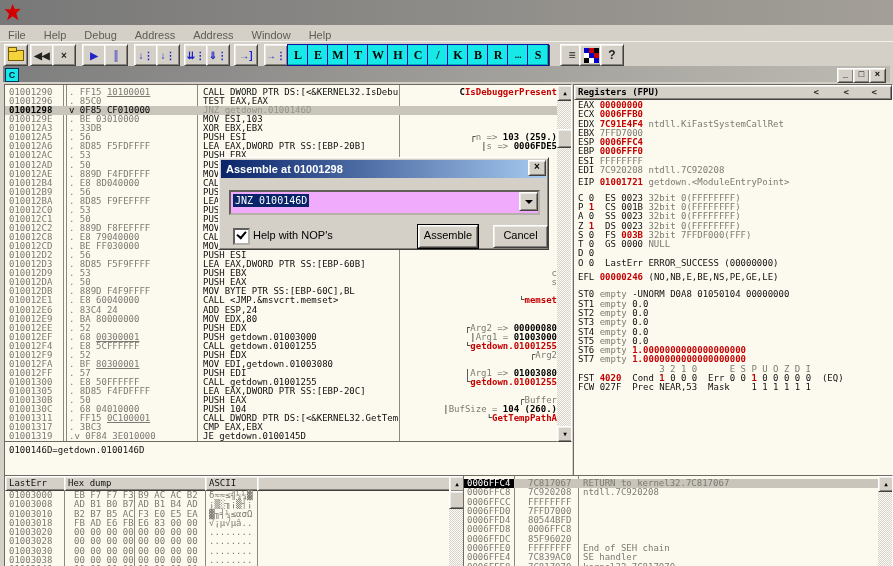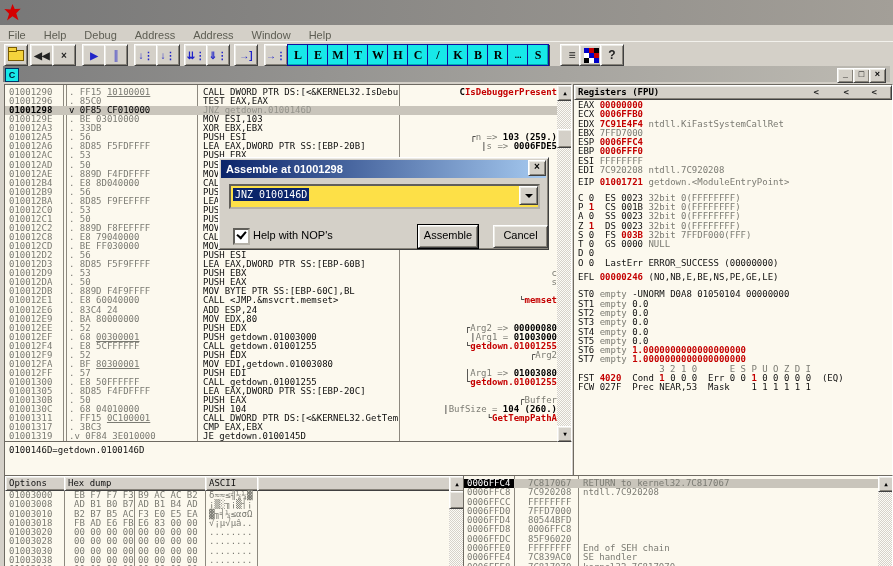--- a/index.html
+++ b/index.html
@@ -89,21 +89,21 @@
   .st-v{position:absolute;left:64px;}
   .st-c{position:absolute;left:119px;}
   
   #dialog{position:absolute;left:218px;top:157px;width:329px;height:91px;z-index:10;
           background:var(--chrome,#D4D0C8);border:1px solid;border-color:#fff #404040 #404040 #fff;
           box-shadow:inset 1px 1px 0 #ecebe5, inset -1px -1px 0 #87837a;}
   #dlg-title{position:absolute;left:2px;top:2px;right:2px;height:18px;
              background:linear-gradient(90deg,var(--navy,#0a246a),#a6caf0);
              color:#fff;font-weight:bold;font-size:11px;line-height:18px;padding-left:5px;}
   #dlg-close{position:absolute;right:2px;top:2px;width:16px;height:14px;font:bold 10px/12px "Liberation Sans",sans-serif;text-align:center;}
-  #dlg-combo{position:absolute;left:10px;top:26px;width:307px;height:21px;background:#fde047;
+  #dlg-combo{position:absolute;left:10px;top:32px;width:307px;height:21px;background:#f0abfc;
              border:2px inset #b5b1a8;}
   #dlg-combo-text{position:absolute;left:2px;top:2px;height:13px;line-height:13px;
                   font-family:"DejaVu Sans Mono",monospace;font-size:10px;
                   background:var(--navy,#0a246a);color:#fff;padding:0 2px;}
   #dlg-combo-btn{position:absolute;right:0;top:0;width:17px;height:17px;}
   .arr-down{width:0;height:0;border:4px solid transparent;border-top:4px solid #000;margin:7px auto 0;}
   #dlg-check{position:absolute;left:14px;top:70px;width:13px;height:13px;background:#fff;
              border:2px inset #b5b1a8;}
   #dlg-check .mark{position:absolute;left:2px;top:1px;width:7px;height:4px;
                    border-left:2px solid #000;border-bottom:2px solid #000;transform:rotate(-50deg);}
@@ -220,21 +220,21 @@
     <span class="reg-arrow" style="right:42px;">&lt;</span>
     <span class="reg-arrow" style="right:14px;">&lt;</span>
   </div>
   <div id="regbody"><div class="rgroup" style="margin-top: 0px;"><div class="rline"><span class="tk">EAX </span><span class="tr">00000000</span></div><div class="rline"><span class="tk">ECX </span><span class="tr">0006FFB0</span></div><div class="rline"><span class="tk">EDX </span><span class="tr">7C91E4F4</span><span class="tk"> </span><span class="tg">ntdll.KiFastSystemCallRet</span></div><div class="rline"><span class="tk">EBX </span><span class="tg">7FFD7000</span></div><div class="rline"><span class="tk">ESP </span><span class="tr">0006FFC4</span></div><div class="rline"><span class="tk">EBP </span><span class="tr">0006FFF0</span></div><div class="rline"><span class="tk">ESI </span><span class="tg">FFFFFFFF</span></div><div class="rline"><span class="tk">EDI </span><span class="tg">7C920208</span><span class="tk"> </span><span class="tg">ntdll.7C920208</span></div></div><div class="rgroup" style="margin-top: 3px;"><div class="rline"><span class="tk">EIP </span><span class="tr">01001721</span><span class="tk"> </span><span class="tg">getdown.&lt;ModuleEntryPoint&gt;</span></div></div><div class="rgroup" style="margin-top: 6px;"><div class="rline"><span class="tk">C 0  ES 0023 </span><span class="tg">32bit 0(FFFFFFFF)</span></div><div class="rline"><span class="tk">P </span><span class="tr">1</span><span class="tk">  CS 001B </span><span class="tg">32bit 0(FFFFFFFF)</span></div><div class="rline"><span class="tk">A 0  SS 0023 </span><span class="tg">32bit 0(FFFFFFFF)</span></div><div class="rline"><span class="tk">Z </span><span class="tr">1</span><span class="tk">  DS 0023 </span><span class="tg">32bit 0(FFFFFFFF)</span></div><div class="rline"><span class="tk">S 0  FS </span><span class="tr">003B</span><span class="tk"> </span><span class="tg">32bit 7FFDF000(FFF)</span></div><div class="rline"><span class="tk">T 0  GS 0000 </span><span class="tg">NULL</span></div><div class="rline"><span class="tk">D 0</span></div><div class="rline"><span class="tk">O 0  LastErr ERROR_SUCCESS (00000000)</span></div></div><div class="rgroup" style="margin-top: 5px;"><div class="rline"><span class="tk">EFL </span><span class="tr">00000246</span><span class="tk"> (NO,NB,E,BE,NS,PE,GE,LE)</span></div></div><div class="rgroup" style="margin-top: 8px;"><div class="rline"><span class="tk">ST0 </span><span class="tg">empty </span><span class="tk">-UNORM D0A8 01050104 00000000</span></div><div class="rline"><span class="tk">ST1 </span><span class="tg">empty </span><span class="tk">0.0</span></div><div class="rline"><span class="tk">ST2 </span><span class="tg">empty </span><span class="tk">0.0</span></div><div class="rline"><span class="tk">ST3 </span><span class="tg">empty </span><span class="tk">0.0</span></div><div class="rline"><span class="tk">ST4 </span><span class="tg">empty </span><span class="tk">0.0</span></div><div class="rline"><span class="tk">ST5 </span><span class="tg">empty </span><span class="tk">0.0</span></div><div class="rline"><span class="tk">ST6 </span><span class="tg">empty </span><span class="tr">1.0000000000000000000</span></div><div class="rline"><span class="tk">ST7 </span><span class="tg">empty </span><span class="tr">1.0000000000000000000</span></div></div><div class="rgroup" style="margin-top: 0px;"><div class="rline"><span class="tg">               3 2 1 0      E S P U O Z D I</span></div><div class="rline"><span class="tk">FST </span><span class="tr">4020</span><span class="tk">  Cond </span><span class="tr">1</span><span class="tk"> 0 0 0  Err 0 0 </span><span class="tr">1</span><span class="tk"> 0 0 0 0 0  (EQ)</span></div><div class="rline"><span class="tk">FCW 027F  Prec NEAR,53  Mask    1 1 1 1 1 1</span></div></div></div>
 </div>
 
 <div id="dump" class="pane m">
   <div class="vdiv" style="left:59px"></div><div class="vdiv" style="left:129px"></div>
   <div class="vdiv" style="left:200px"></div><div class="vdiv" style="left:252px"></div>
   <div class="grid-hdr" style="right:14px;">
-    <div class="hcell raised" style="left:0;width:59px;">Options</div>
+    <div class="hcell raised" style="left:0;width:59px;">LastErr</div>
     <div class="hcell raised" style="left:59px;width:141px;">Hex dump</div>
     <div class="hcell raised" style="left:200px;width:52px;">ASCII</div>
     <div class="hcell raised" style="left:252px;width:192px;"></div>
   </div>
   <div id="dumprows"><div class="dumprow"><span class="du-a">01003000</span><span class="du-h1">EB F7 F7 F3</span><span class="du-h2">B9 AC AC B2</span><span class="du-as">δ≈≈≤╣¼¼▓</span></div><div class="dumprow"><span class="du-a">01003008</span><span class="du-h1">AD B1 B0 B7</span><span class="du-h2">AD B1 B4 AD</span><span class="du-as">¡▒░╖¡▒┤¡</span></div><div class="dumprow"><span class="du-a">01003010</span><span class="du-h1">B2 B7 B5 AC</span><span class="du-h2">F3 E0 E5 EA</span><span class="du-as">▓╖╡¼≤ασΩ</span></div><div class="dumprow"><span class="du-a">01003018</span><span class="du-h1">FB AD E6 FB</span><span class="du-h2">E6 83 00 00</span><span class="du-as">√¡µ√µâ..</span></div><div class="dumprow"><span class="du-a">01003020</span><span class="du-h1">00 00 00 00</span><span class="du-h2">00 00 00 00</span><span class="du-as">........</span></div><div class="dumprow"><span class="du-a">01003028</span><span class="du-h1">00 00 00 00</span><span class="du-h2">00 00 00 00</span><span class="du-as">........</span></div><div class="dumprow"><span class="du-a">01003030</span><span class="du-h1">00 00 00 00</span><span class="du-h2">00 00 00 00</span><span class="du-as">........</span></div><div class="dumprow"><span class="du-a">01003038</span><span class="du-h1">00 00 00 00</span><span class="du-h2">00 00 00 00</span><span class="du-as">........</span></div><div class="dumprow"><span class="du-a">01003040</span><span class="du-h1">00 00 00 00</span><span class="du-h2">00 00 00 00</span><span class="du-as">........</span></div></div>
   <div class="vscroll">
     <div class="hatch" style="position:absolute;inset:0;"></div>
     <div class="sbtn raised" style="top:0;">▲</div>
     <div class="raised" style="position:absolute;top:15px;left:0;width:14px;height:16px;"></div>
   </div>

